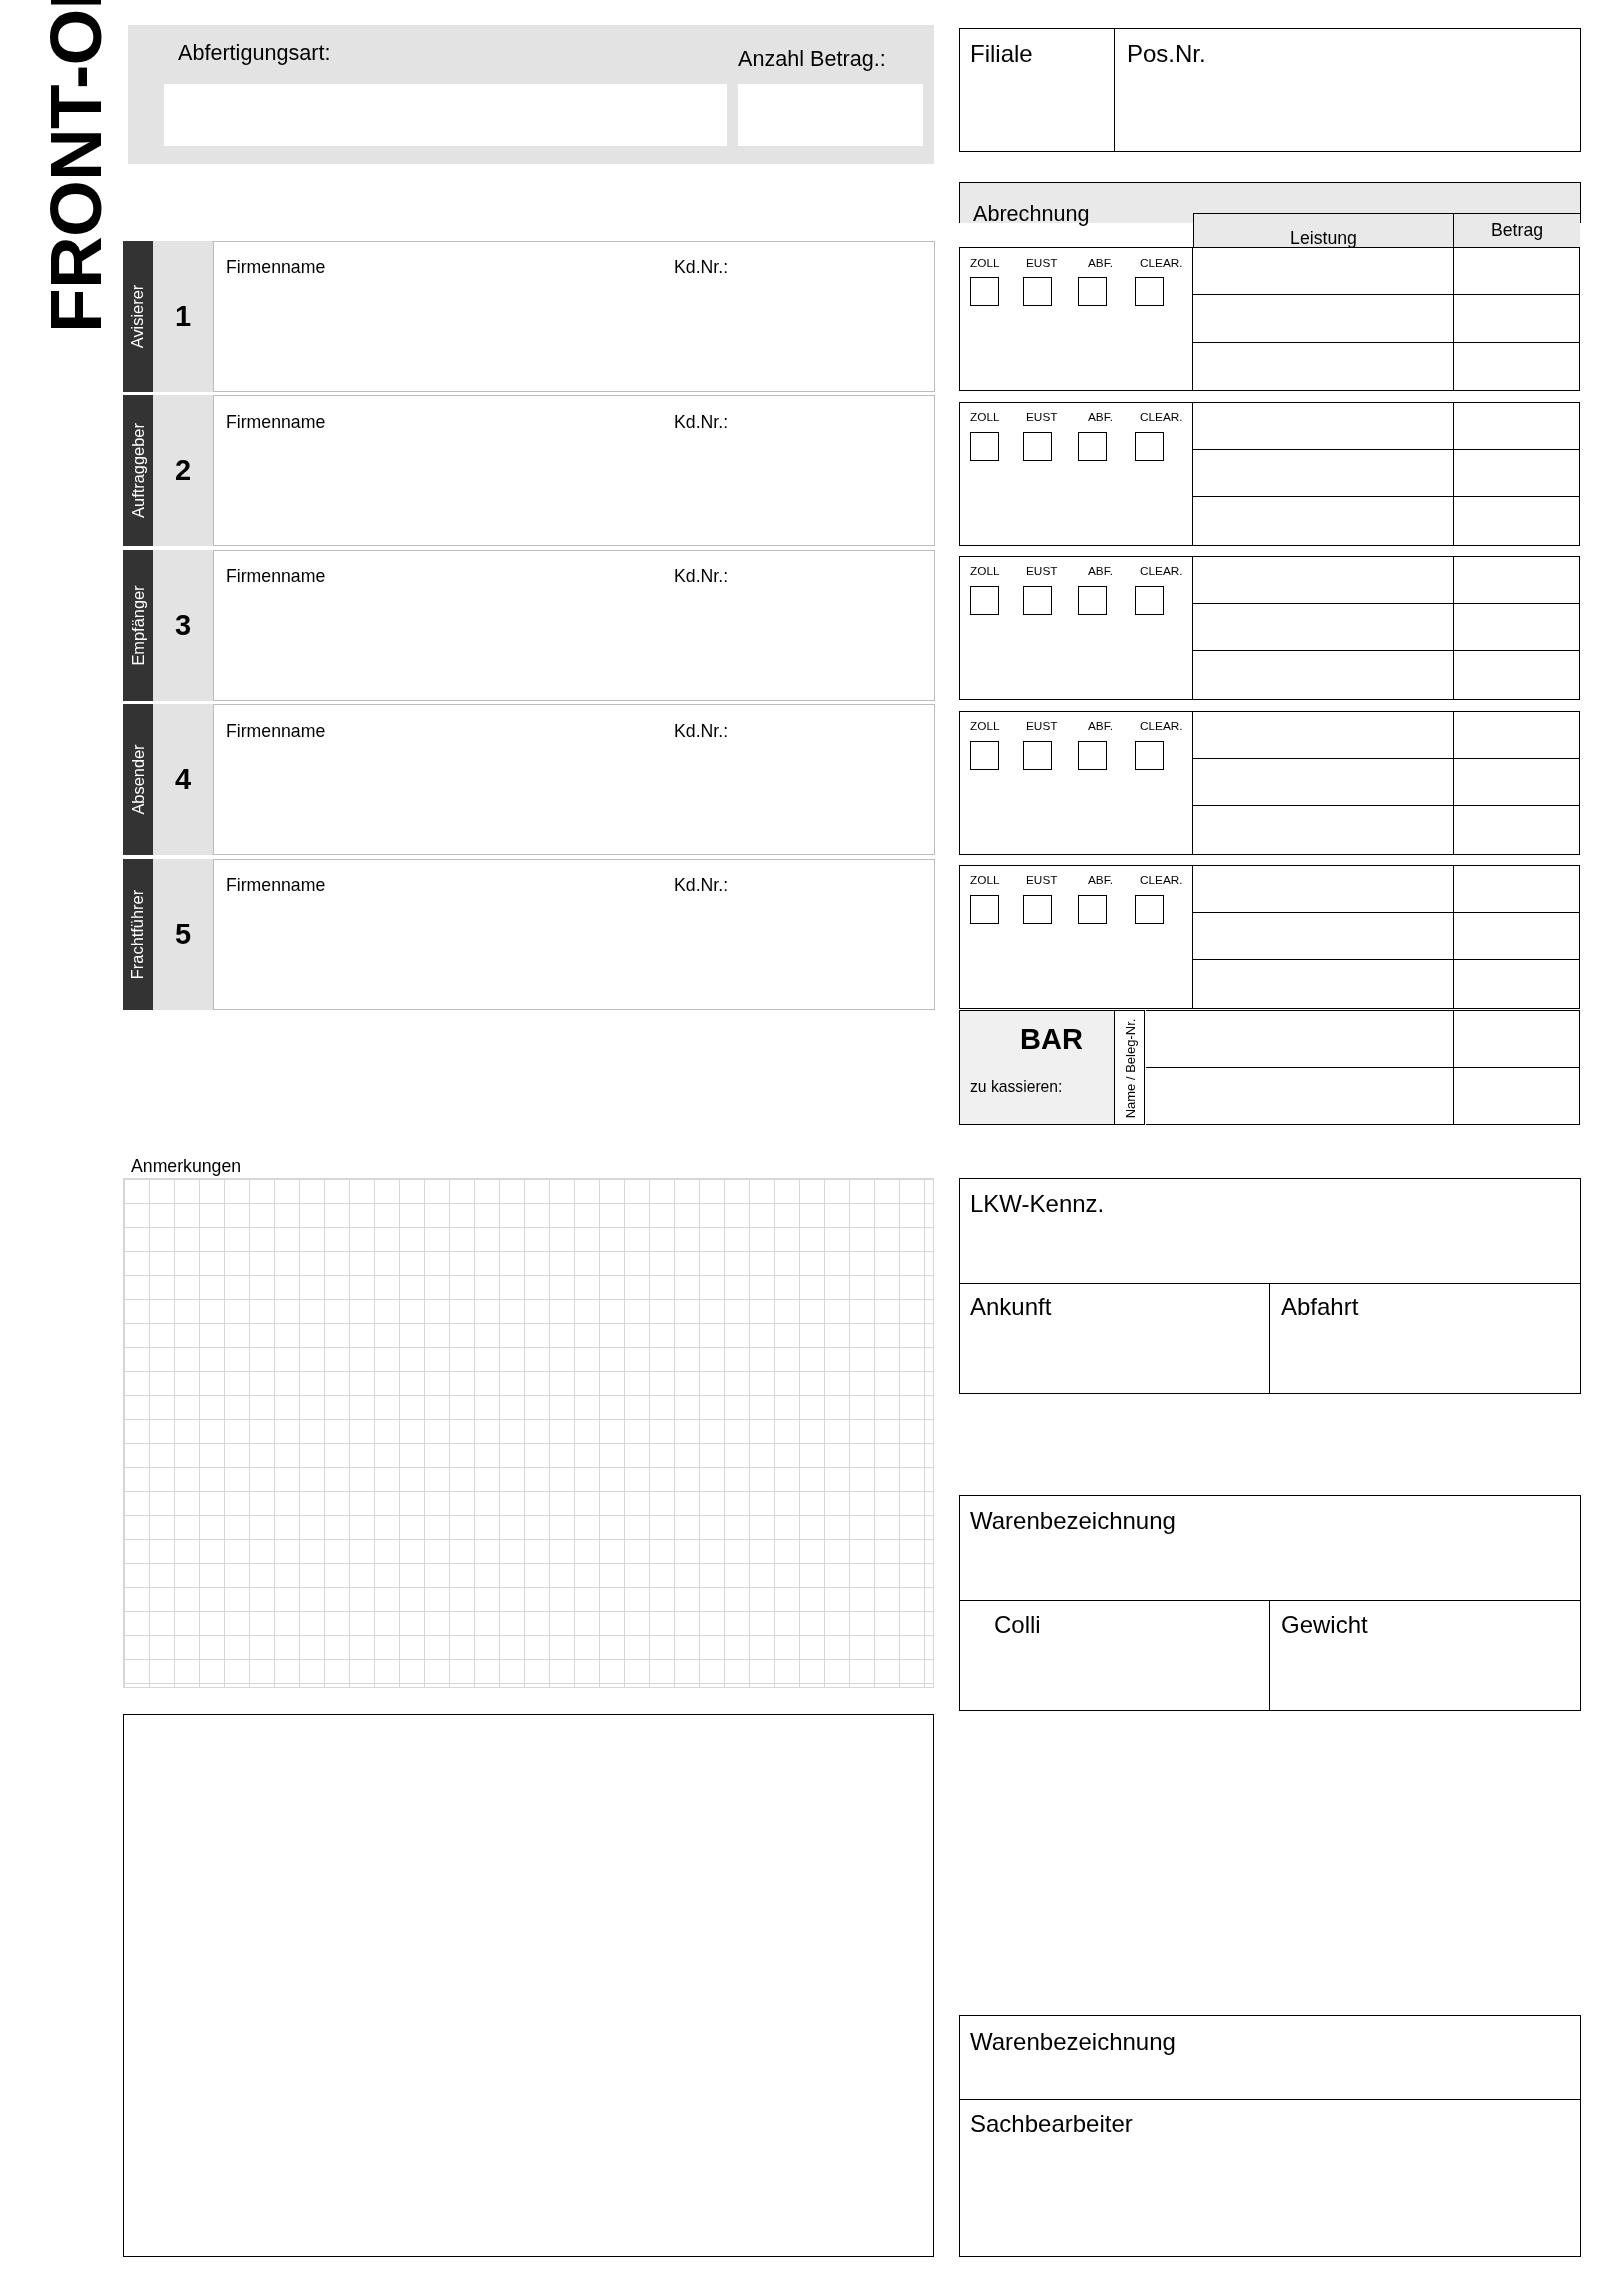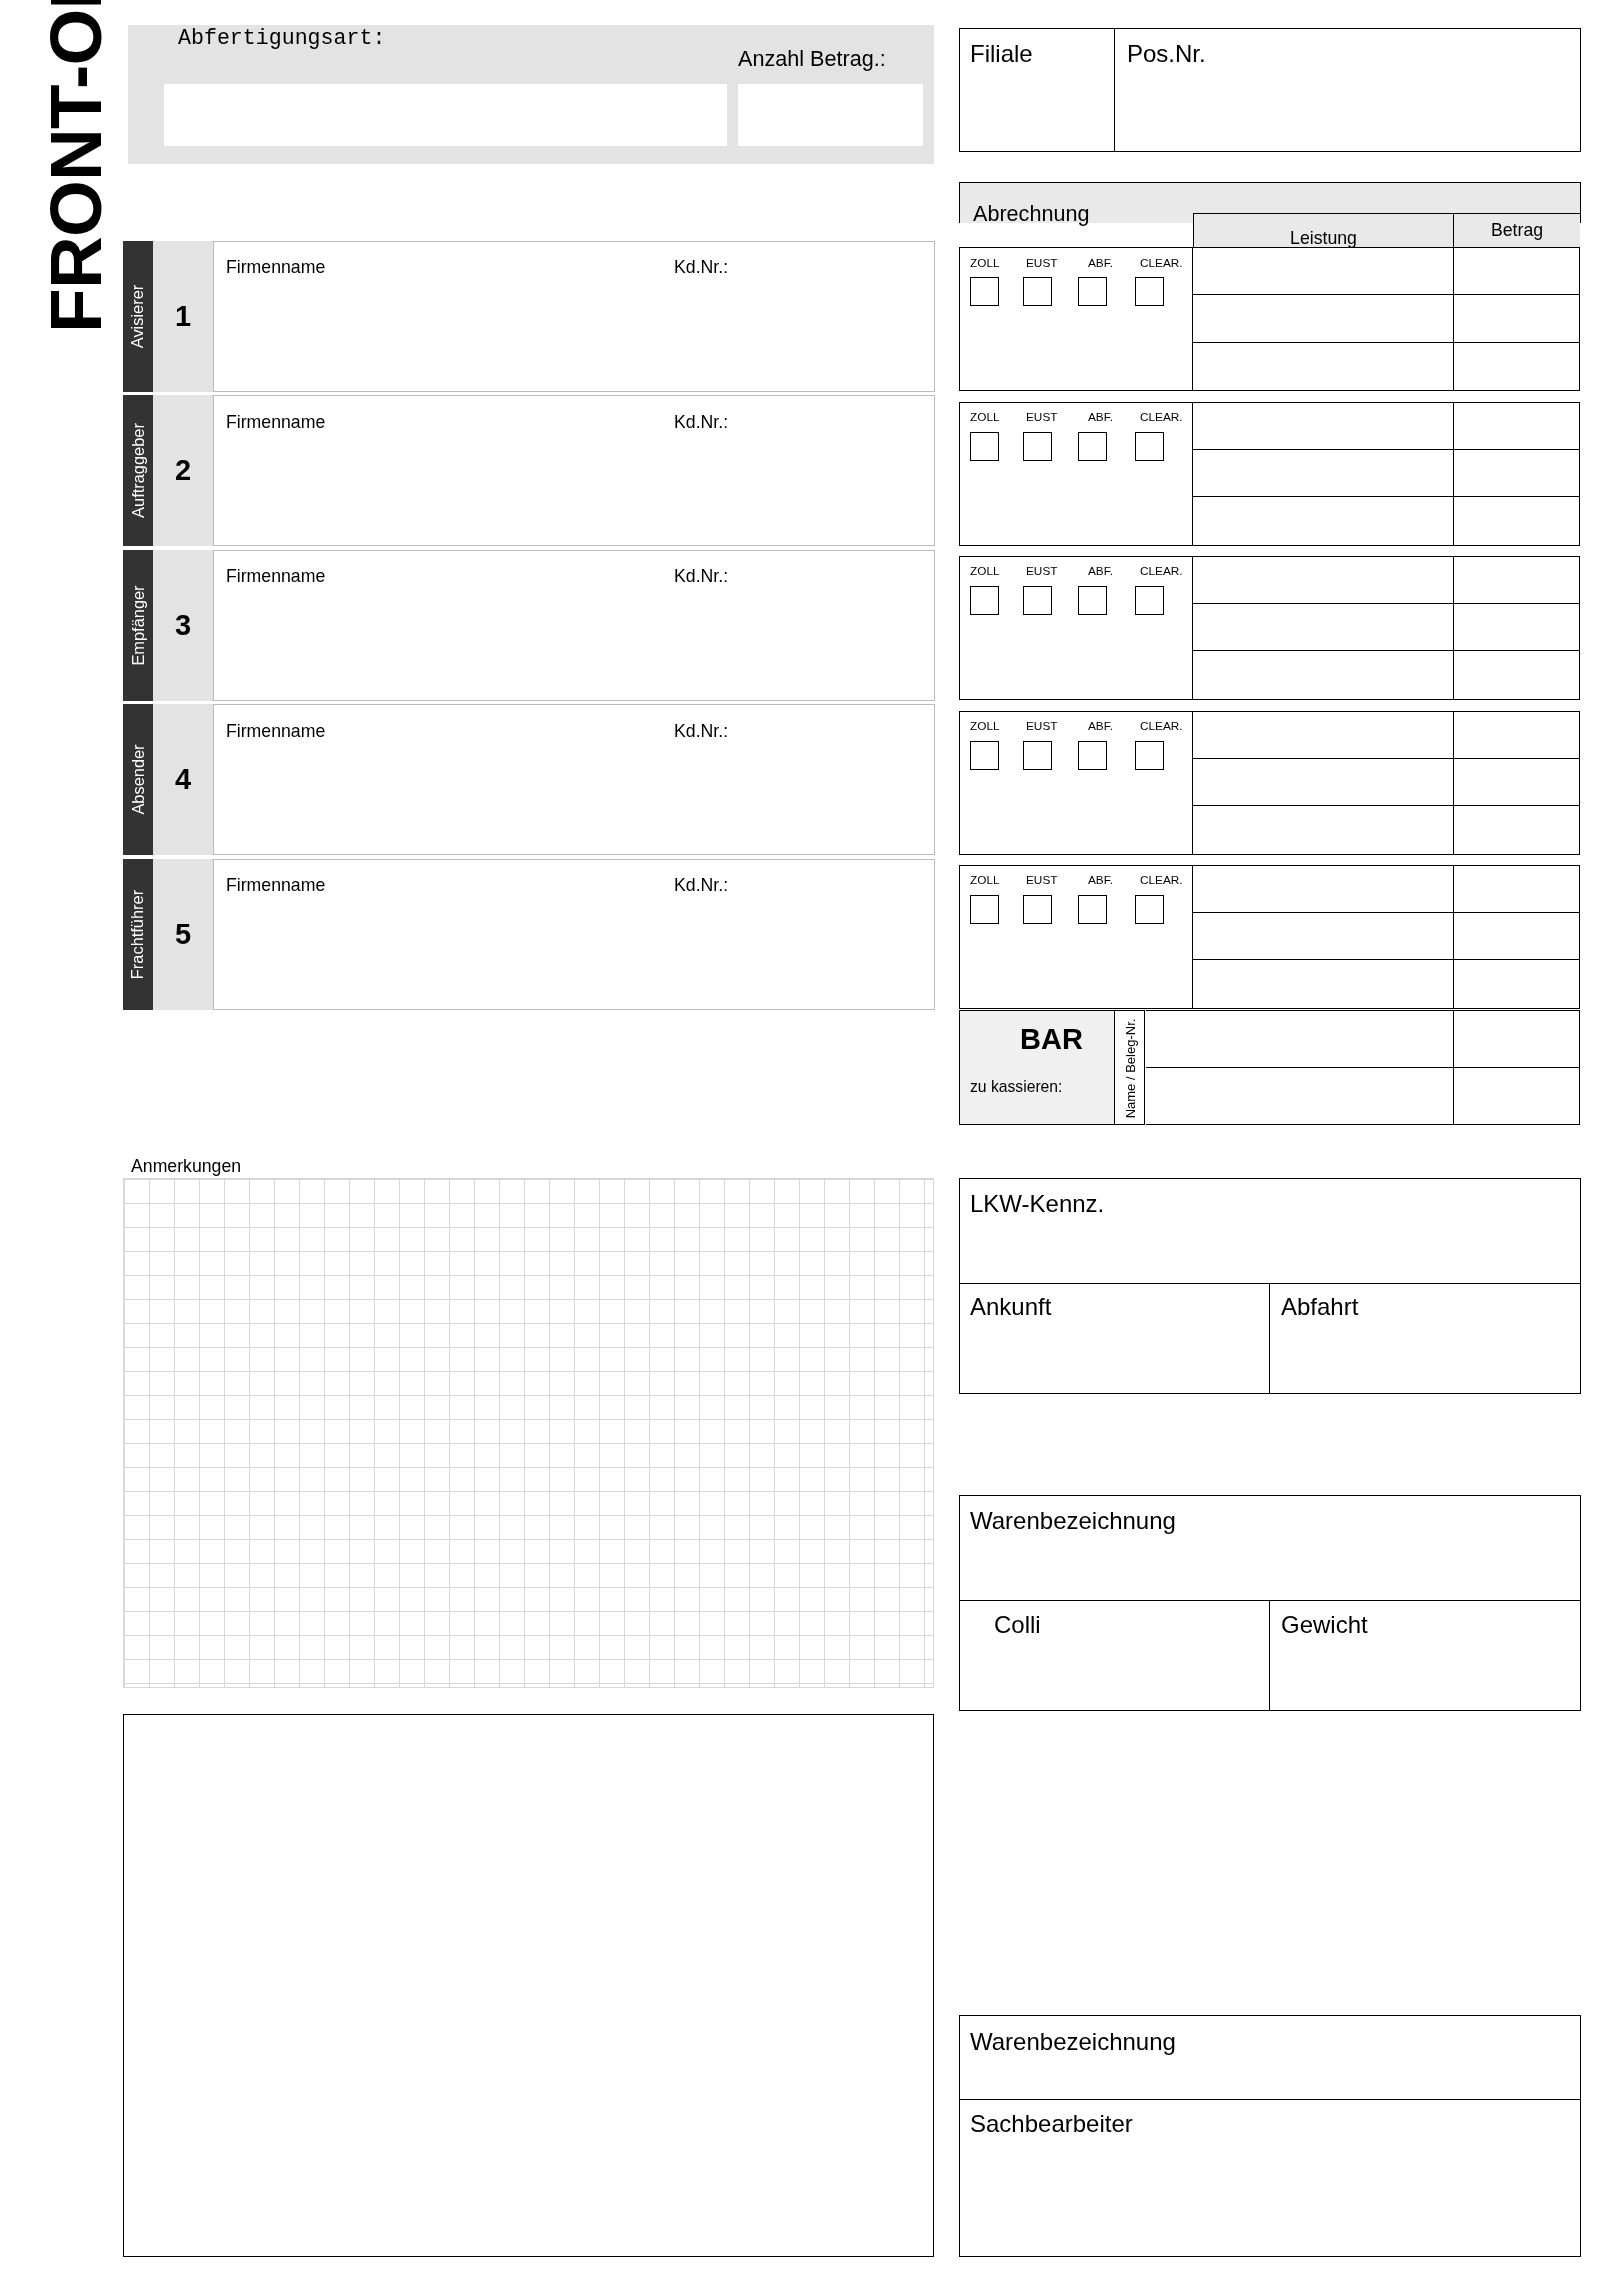--- a/index.html
+++ b/index.html
@@ -74,21 +74,21 @@
     background: #fff;
     box-sizing: border-box;
   }
   #tarif-field {
     position: absolute;
     left: 738px; top: 84px;
     width: 185px; height: 62px;
     background: #fff;
     box-sizing: border-box;
   }
-  #abf-label { left: 178px; top: 27px; font-family: Liberation Mono, monospace; }
+  #abf-label { left: 178px; top: 41px; }
   #tarif-label { left: 738px; top: 47px; }
 
   
   #filiale-box { left: 959px; top: 27.5px; width: 622px; height: 124px; }
   #filiale-sub {
     position: absolute;
     left: 1114px; top: 27.5px;
     width: 1.3px; height: 124px;
     background: #000;
   }

